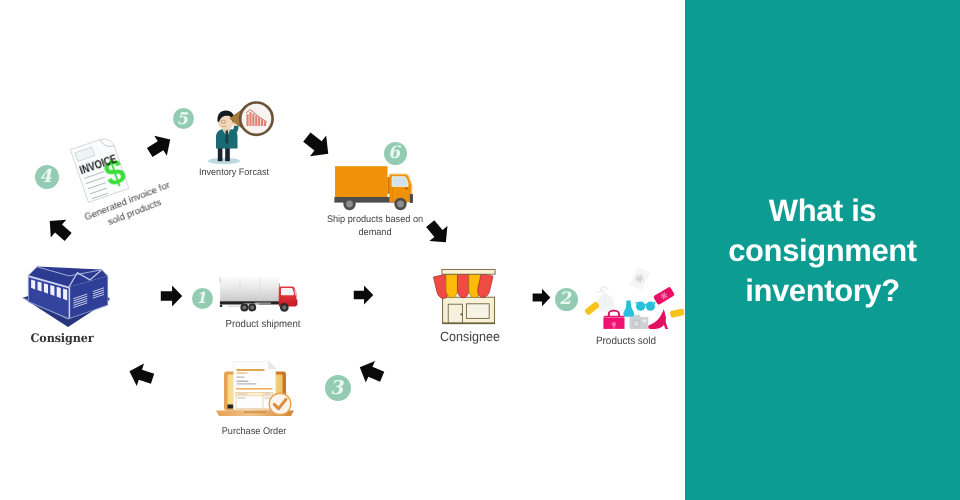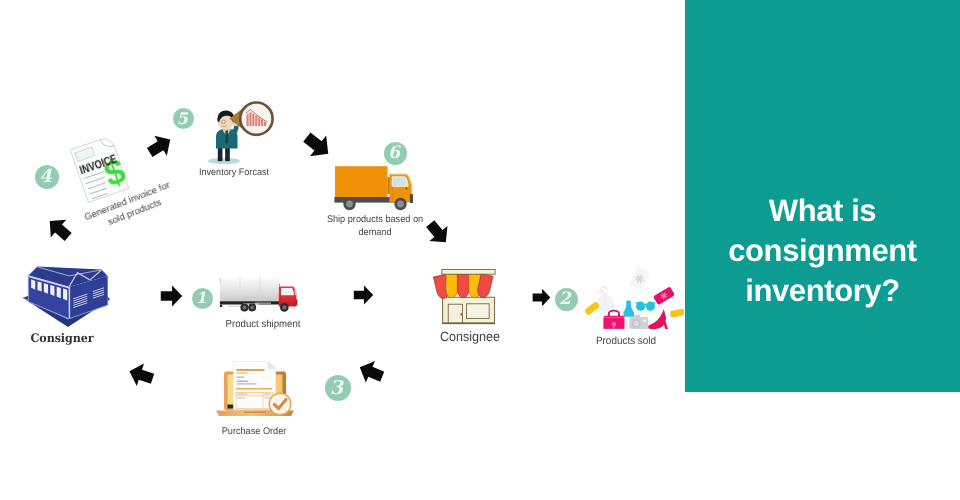--- a/index.html
+++ b/index.html
@@ -1,20 +1,20 @@
 <!DOCTYPE html>
 <html><head>
 <meta charset="utf-8">
 <style>
   html,body{margin:0;padding:0;}
   body{width:960px;height:500px;overflow:hidden;background:#ffffff;
        font-family:"Liberation Sans",sans-serif;
        -webkit-font-smoothing:antialiased;text-rendering:geometricPrecision;}
   #page{position:relative;width:960px;height:500px;background:#fff;transform:translateZ(0);}
-  #right-panel{position:absolute;left:685px;top:0;width:275px;height:392px;background:#0c9c92;}
+  #right-panel{position:absolute;left:685px;top:0;width:275px;height:500px;background:#0c9c92;}
   #headline{position:absolute;left:0;top:191px;width:275px;text-align:center;
             color:#fff;font-weight:bold;font-size:31px;line-height:40px;
             font-family:"Liberation Sans",sans-serif;letter-spacing:-0.4px;transform:translateZ(0);}
   .node{position:absolute;}
   .node svg text{transform:translateZ(0);}
   .cap{position:absolute;text-align:center;color:#434343;font-size:10.2px;line-height:12px;
        font-family:"Liberation Sans",sans-serif;transform:scaleX(0.945) translateZ(0);}
   .badge{position:absolute;width:28px;height:28px;border-radius:50%;background:#93ccb3;transform:translateZ(0);
          color:#eafaf2;font-style:italic;font-weight:bold;font-size:17px;line-height:28px;
          text-align:center;font-family:"DejaVu Serif",serif;}

